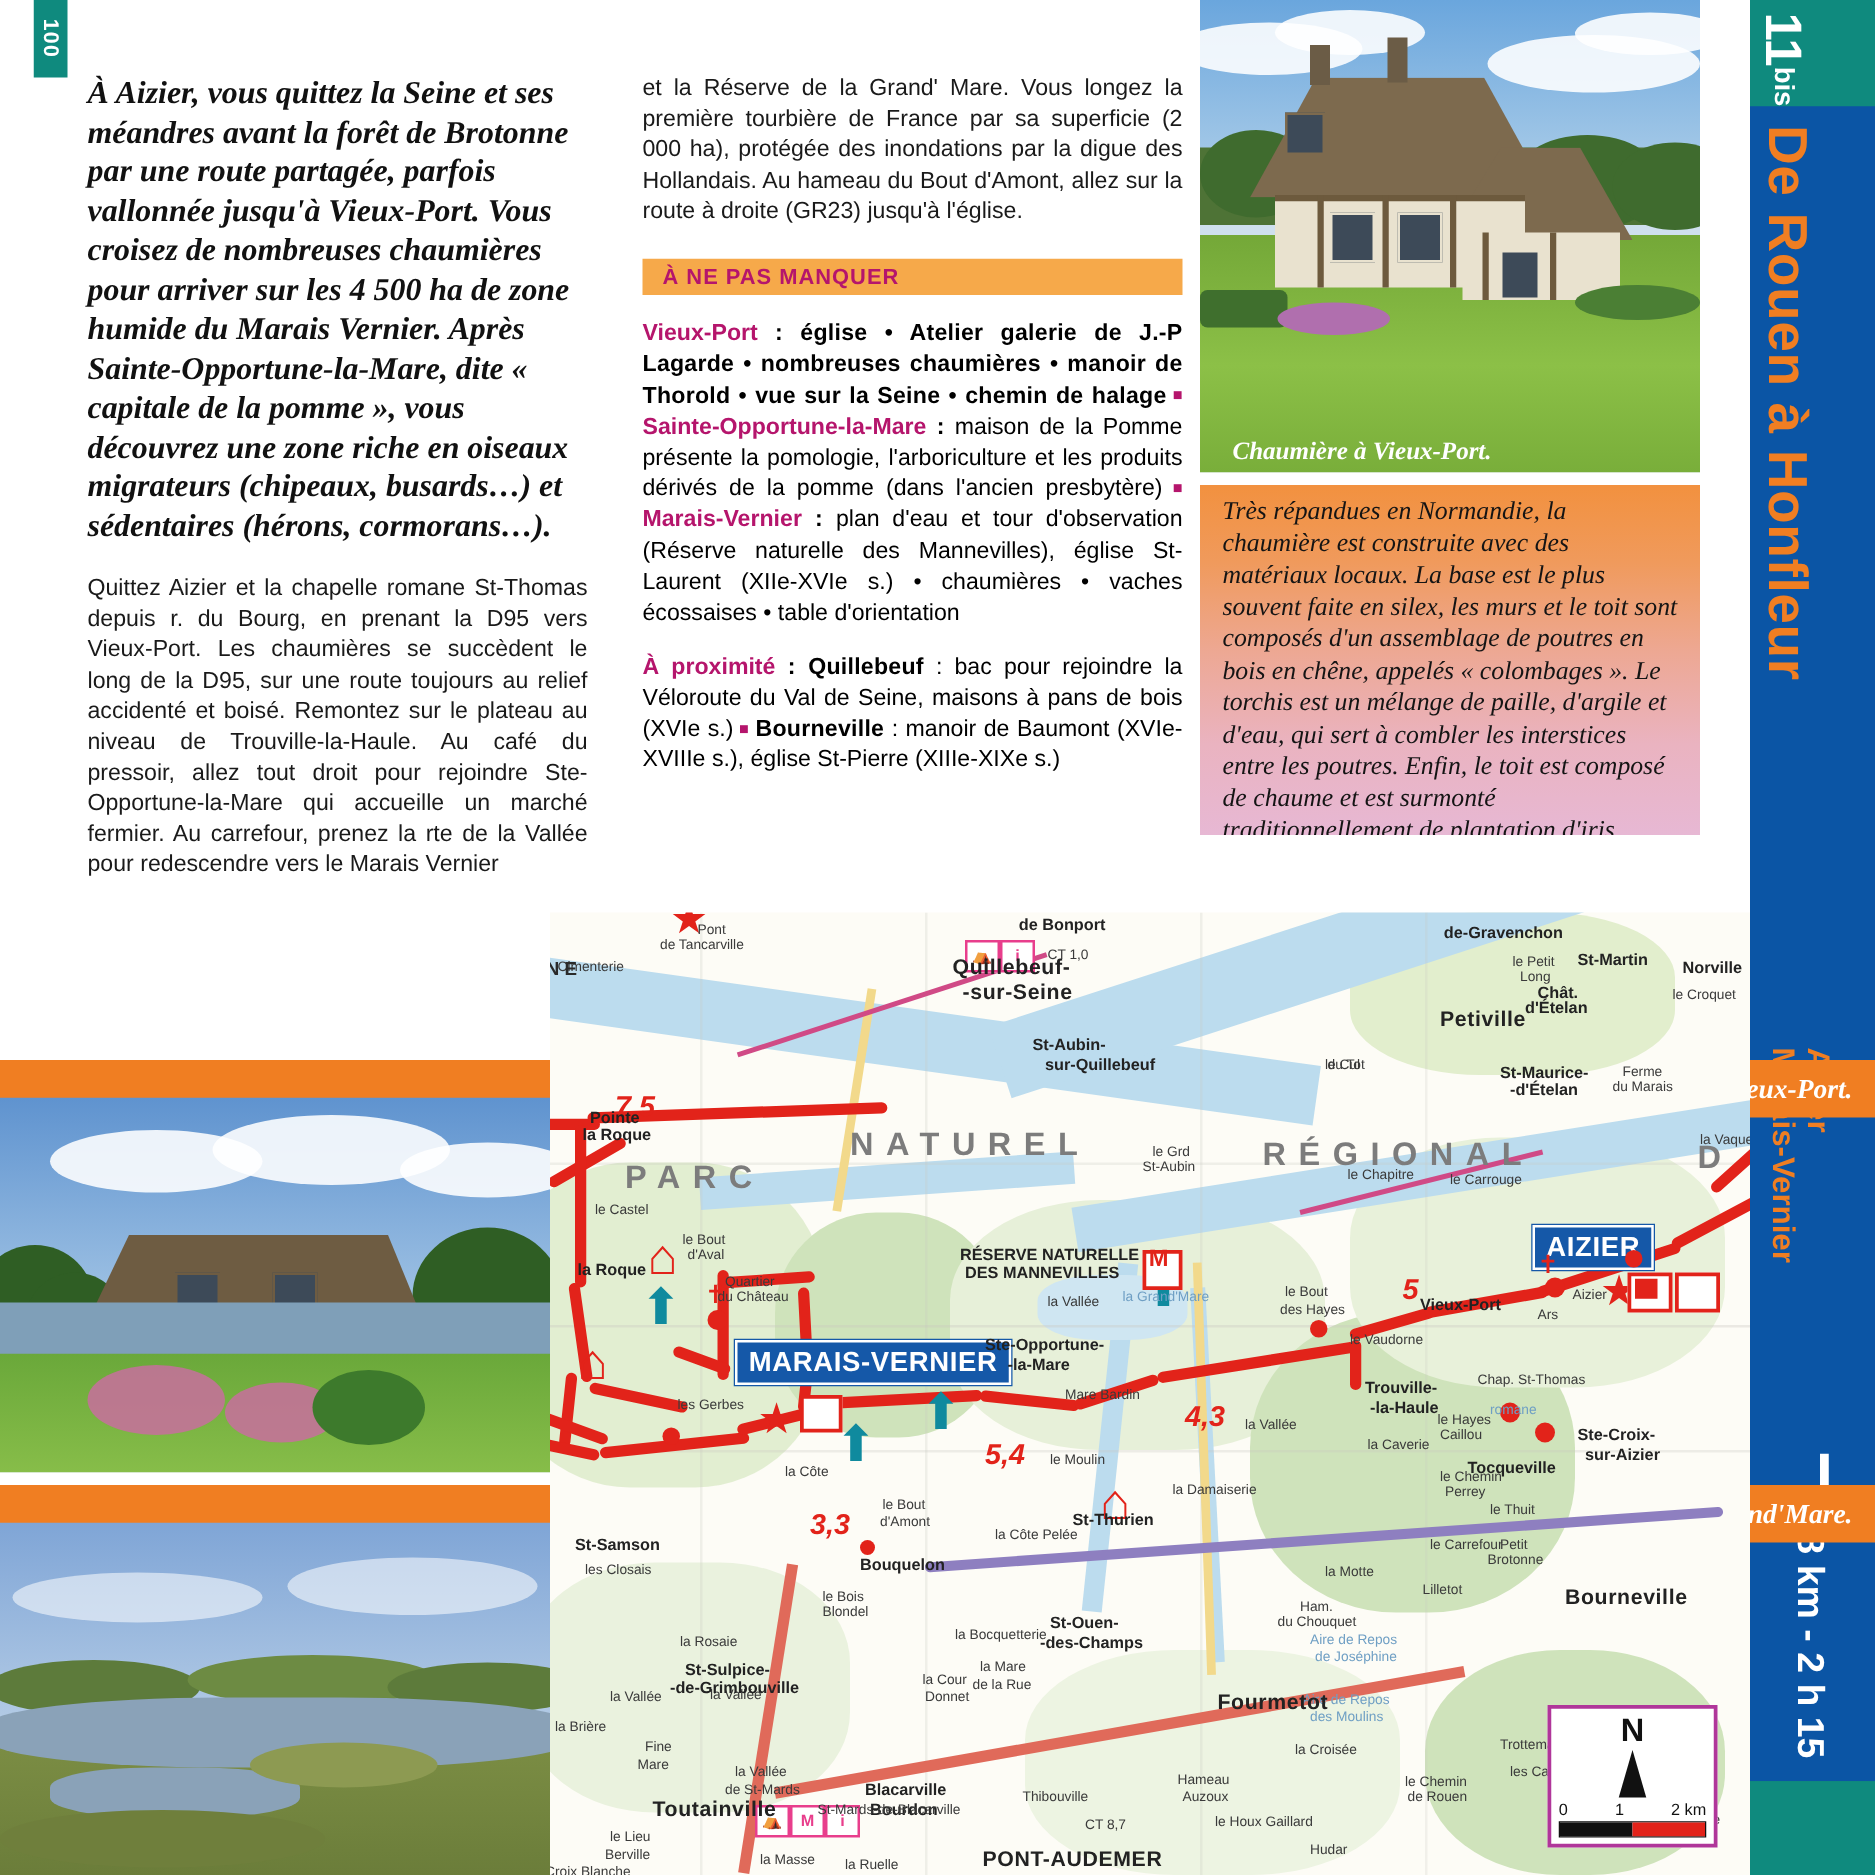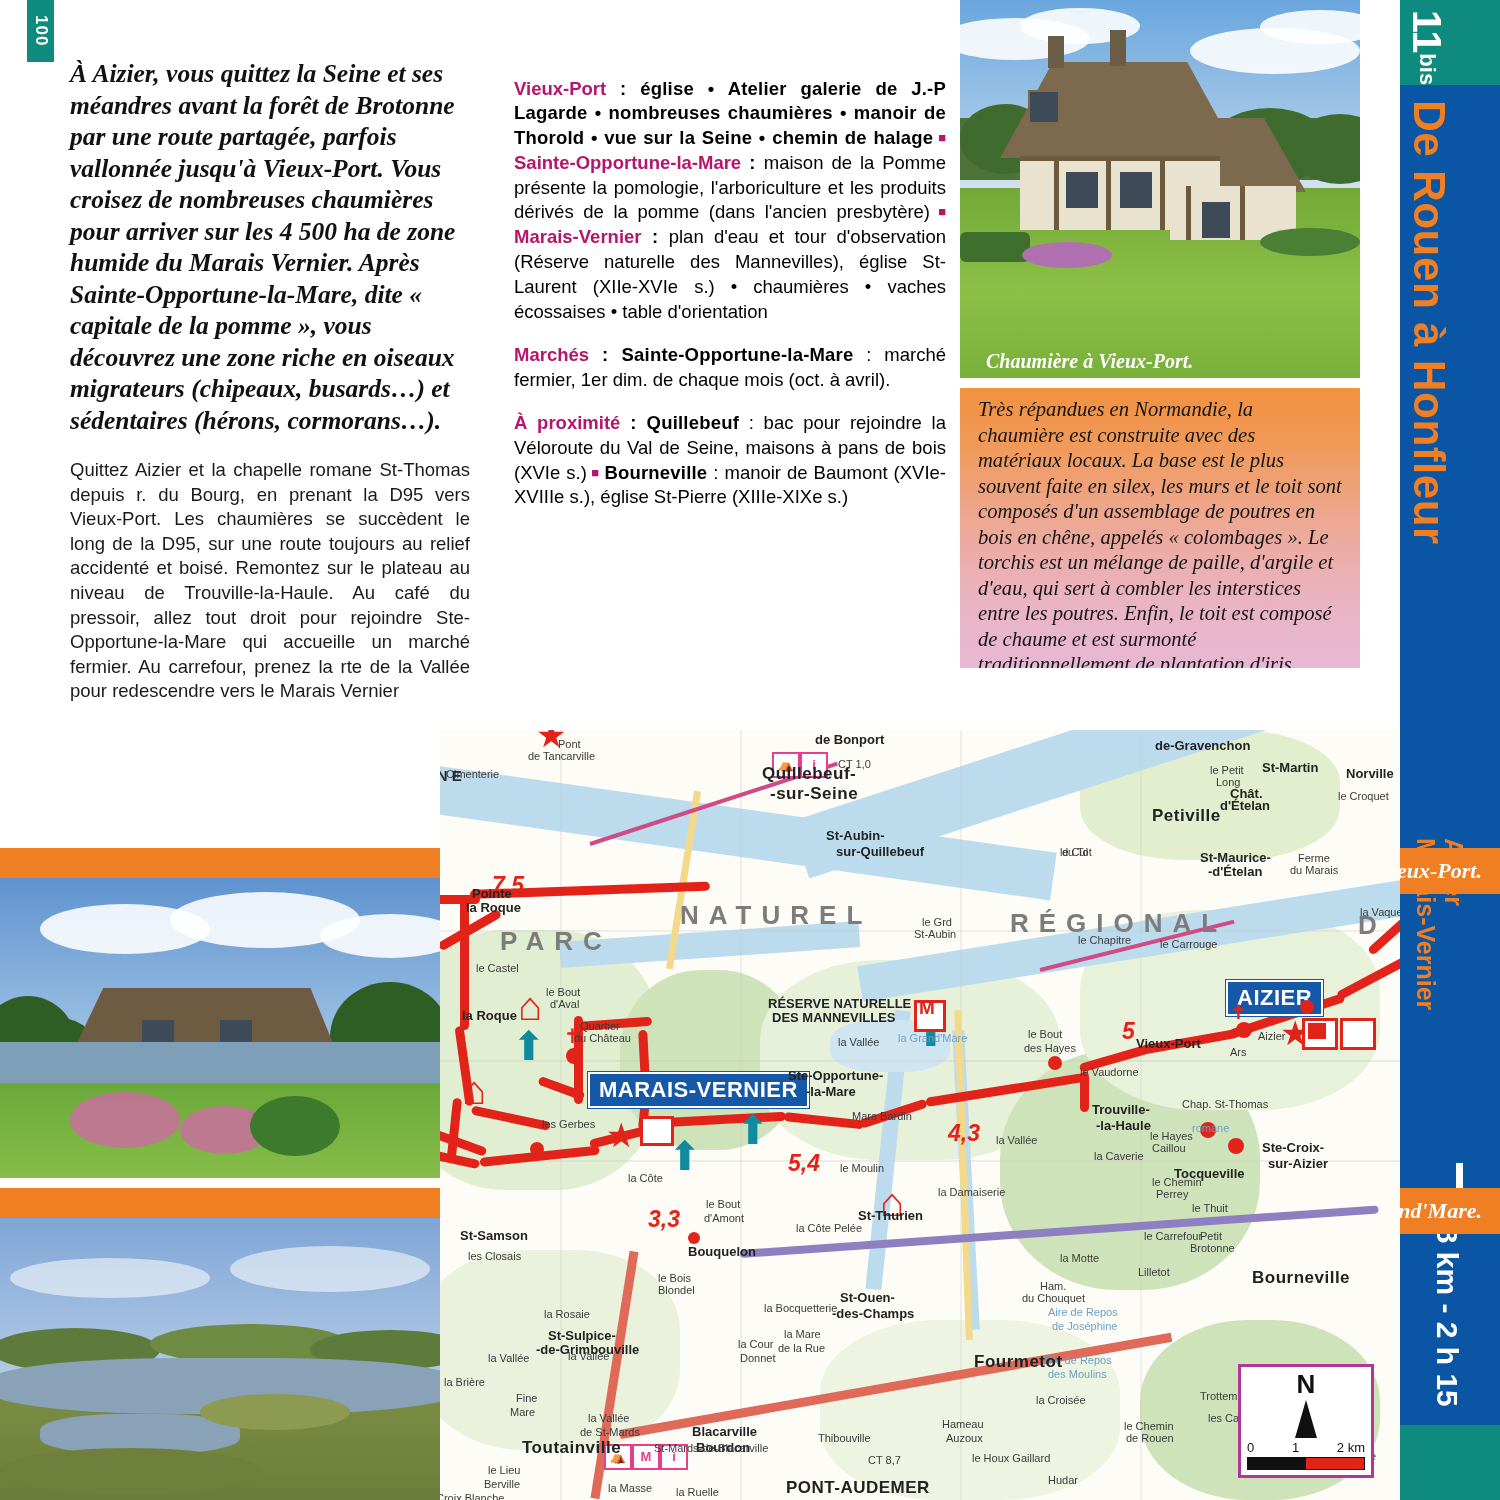--- a/index.html
+++ b/index.html
@@ -141,25 +141,26 @@
   <div class="pagenum" id="pagenum-top">100</div>
   <div class="pagenum" id="pagenum-bottom">101</div>
 
   <div class="col" id="col-left">
     <p class="intro">À Aizier, vous quittez la Seine et ses méandres avant la forêt de Brotonne par une route partagée, parfois vallonnée jusqu'à Vieux-Port. Vous croisez de nombreuses chaumières pour arriver sur les 4 500 ha de zone humide du Marais Vernier. Après Sainte-Opportune-la-Mare, dite « capitale de la pomme », vous découvrez une zone riche en oiseaux migrateurs (chipeaux, busards…) et sédentaires (hérons, cormorans…).</p>
     <div style="height:22px"></div>
     <p class="body-txt">Quittez Aizier et la chapelle romane St-Thomas depuis r. du Bourg, en prenant la D95 vers Vieux-Port. Les chaumières se succèdent le long de la D95, sur une route toujours au relief accidenté et boisé. Remontez sur le plateau au niveau de Trouville-la-Haule. Au café du pressoir, allez tout droit pour rejoindre Ste-Opportune-la-Mare qui accueille un marché fermier. Au carrefour, prenez la rte de la Vallée pour redescendre vers le Marais Vernier</p>
   </div>
 
   <div class="col" id="col-right">
-
+    <p class="body-txt">et la Réserve de la Grand' Mare. Vous longez la première tourbière de France par sa superficie (2 000 ha), protégée des inondations par la digue des Hollandais. Au hameau du Bout d'Amont, allez sur la route à droite (GR23) jusqu'à l'église.</p>
+
+    <div class="band" style="margin-top:26px">À NE PAS MANQUER</div>
 
     <p class="npm"><span class="mg">Vieux-Port</span><span class="b"> : </span><span class="b">église • Atelier galerie de J.-P Lagarde • nombreuses chaumières • manoir de Thorold • vue sur la Seine • chemin de halage</span><span class="sq"> ■ </span><span class="mg">Sainte-Opportune-la-Mare</span><span class="b"> : </span><span>maison de la Pomme présente la pomologie, l'arboriculture et les produits dérivés de la pomme (dans l'ancien presbytère)</span><span class="sq"> ■ </span><span class="mg">Marais-Vernier</span><span class="b"> : </span><span>plan d'eau et tour d'observation (Réserve naturelle des Mannevilles), église St-Laurent (XIIe-XVIe s.) • chaumières • vaches écossaises • table d'orientation</span></p>
 
-    <p class="npm para"><span class="mg">Marchés</span><span class="b"> : </span><span class="b">Sainte-Opportune-la-Mare</span><span> : </span><span>marché fermier, 1er dim. de chaque mois (oct. à avril).</span></p>
 
     <p class="npm para"><span class="mg">À proximité</span><span class="b"> : </span><span class="b">Quillebeuf</span><span> : </span><span>bac pour rejoindre la Véloroute du Val de Seine, maisons à pans de bois (XVIe s.)</span><span class="sq"> ■ </span><span class="b">Bourneville</span><span> : </span><span>manoir de Baumont (XVIe-XVIIIe s.), église St-Pierre (XIIIe-XIXe s.)</span></p>
   </div>
 
   <div id="photo-top">
     <div class="sky"></div>
     <div class="cloud" style="left:-20px;top:18px;width:150px;height:42px;"></div>
     <div class="cloud" style="left:60px;top:8px;width:120px;height:36px;"></div>
     <div class="cloud" style="left:230px;top:28px;width:170px;height:46px;"></div>
     <div class="cloud" style="left:300px;top:10px;width:120px;height:34px;"></div>

